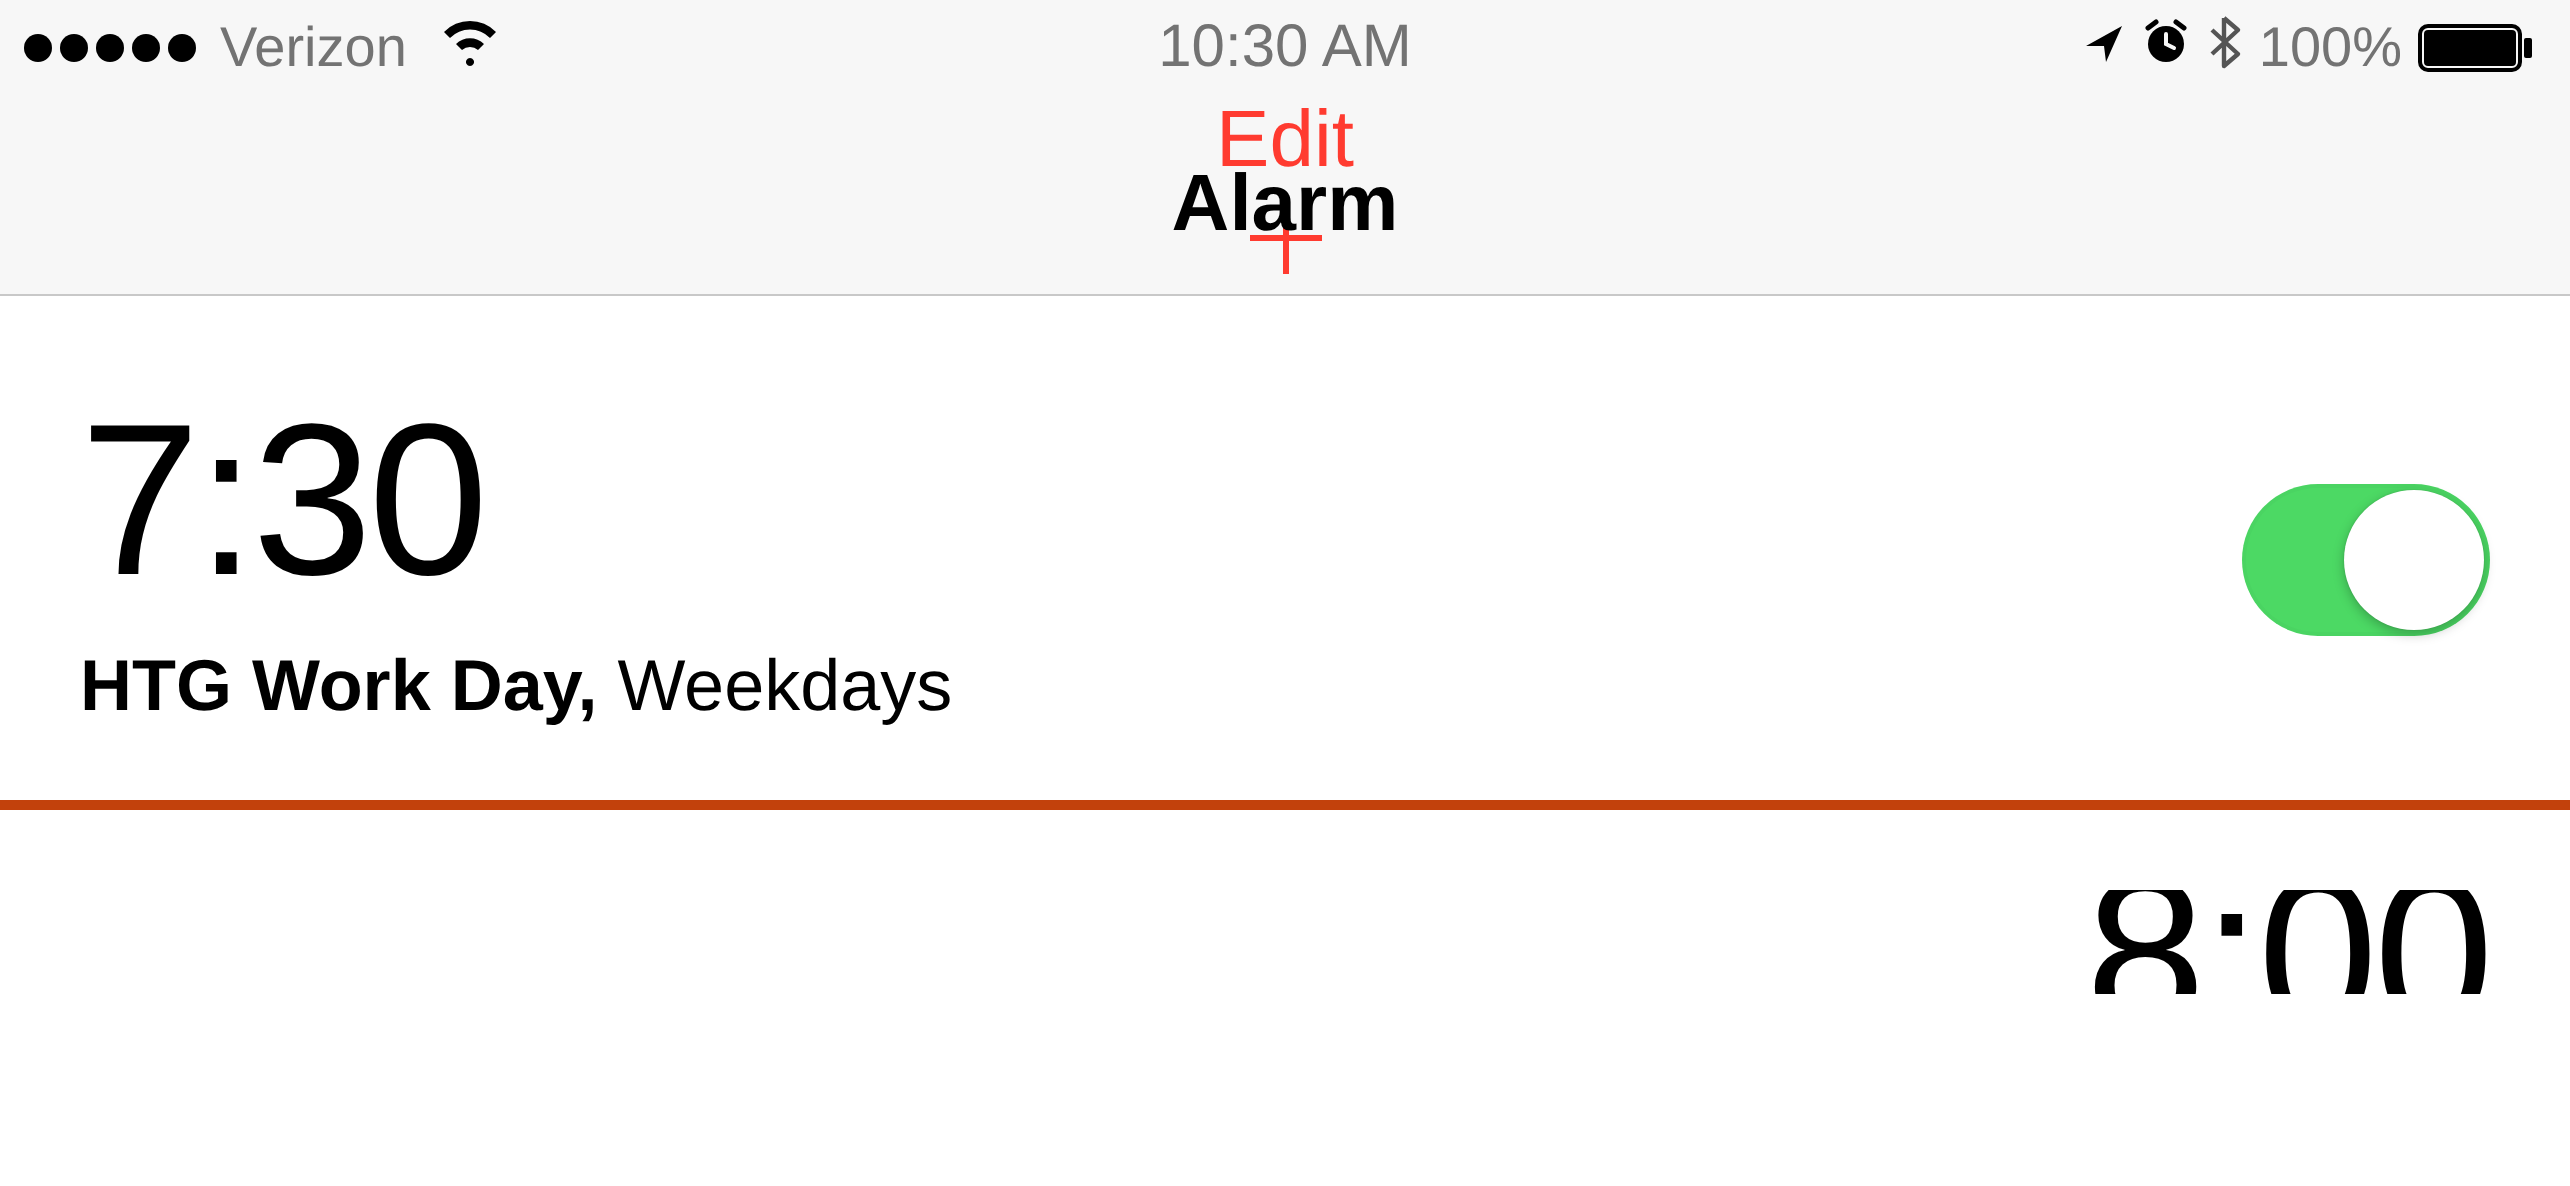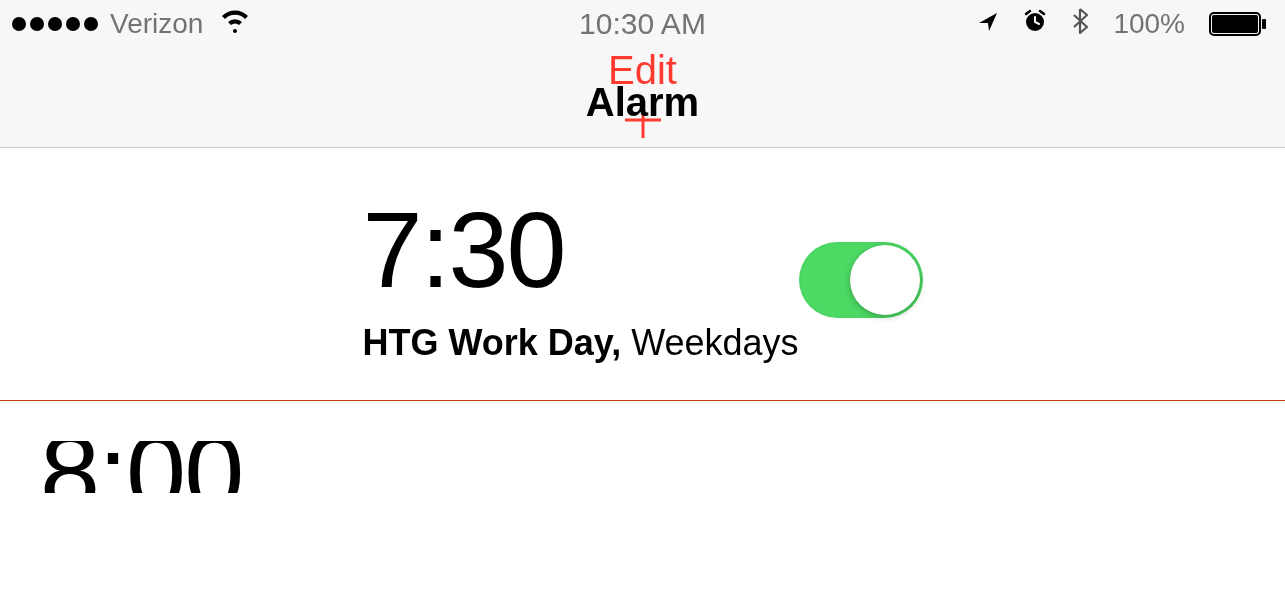--- a/index.html
+++ b/index.html
@@ -52,21 +52,21 @@
     .status-center {
       font-size: 30px;
       font-weight: 500;
       position: absolute;
       left: 50%;
       transform: translateX(-50%);
     }
     .status-right {
       display: flex;
       align-items: center;
-      gap: 24px;
+      gap: 8px;
       font-size: 28px;
     }
     .battery-icon {
       display: flex;
       align-items: center;
     }
     
     .nav-bar {
       height: 100px;
       background: #f7f7f7;
@@ -94,24 +94,24 @@
     }
     .nav-add {
       color: #ff3b30;
     }
     
     .alarm-list {
       background: #fff;
     }
     .alarm-row {
       padding: 48px 40px 36px 40px;
-      border-bottom: 1px solid #c2410c;
-      display: flex;
-      align-items: center;
-      justify-content: center;
+      border-bottom: 5px solid #c2410c;
+      display: flex;
+      align-items: center;
+      justify-content: space-between;
     }
     .alarm-left {
       display: flex;
       flex-direction: column;
     }
     .alarm-time-wrap {
       display: flex;
       align-items: baseline;
       gap: 16px;
     }
@@ -153,20 +153,21 @@
       height: 70px;
       background: #fff;
       border-radius: 50%;
       top: 3px;
       right: 3px;
       box-shadow: 0 2px 6px rgba(0,0,0,0.25), 0 0 1px rgba(0,0,0,0.15);
     }
     
     .alarm-row-partial {
       padding: 40px 40px 0 40px;
+      text-align: right;
     }
     .alarm-time-partial {
       font-size: 108px;
       font-weight: 200;
       color: #000;
       line-height: 0.6;
       letter-spacing: -2px;
       overflow: hidden;
       height: 52px;
     }

